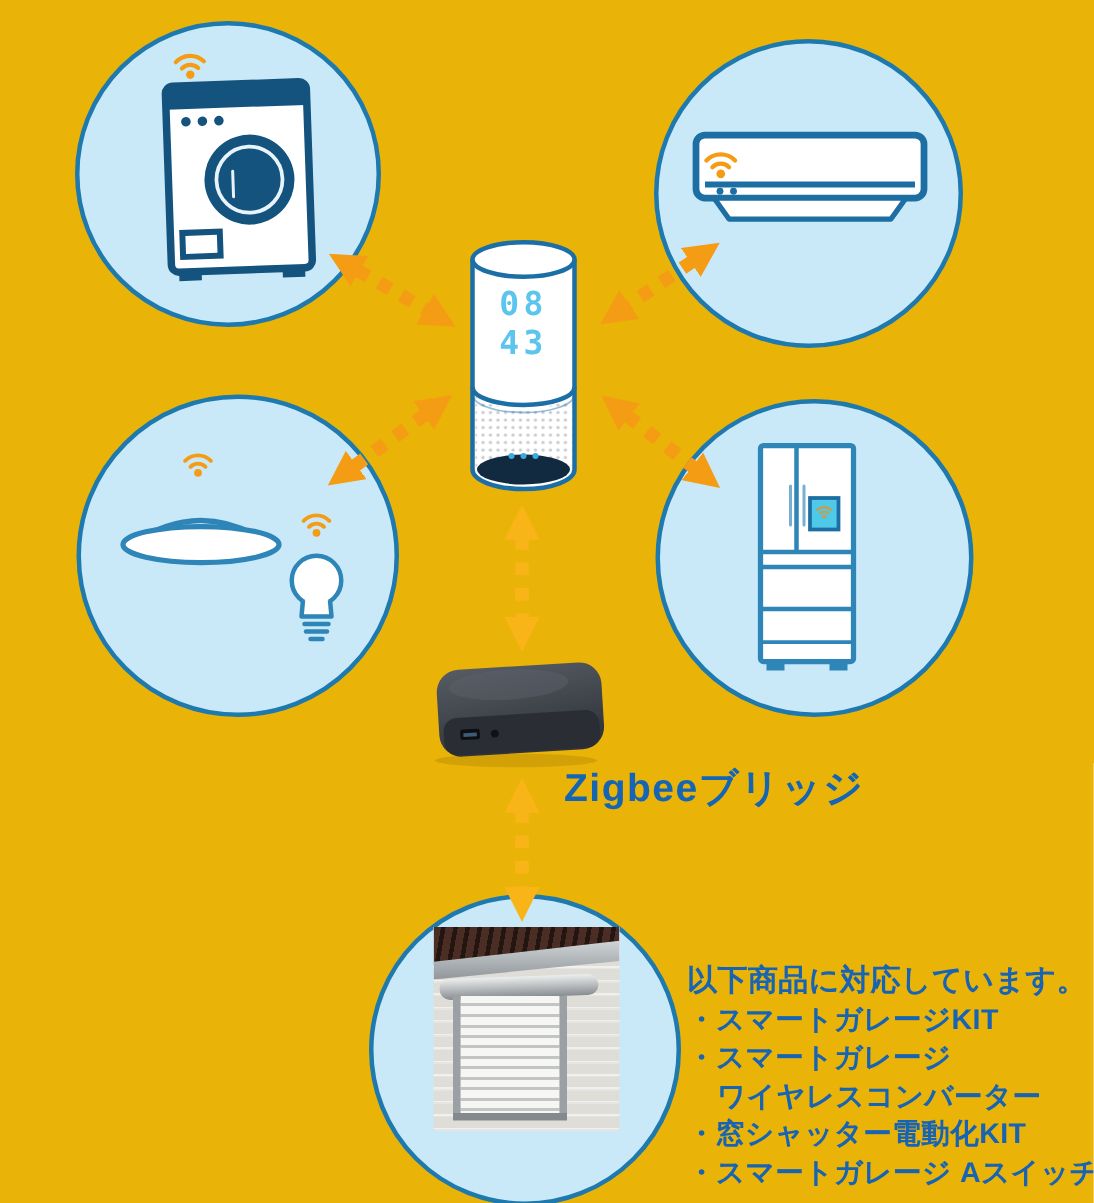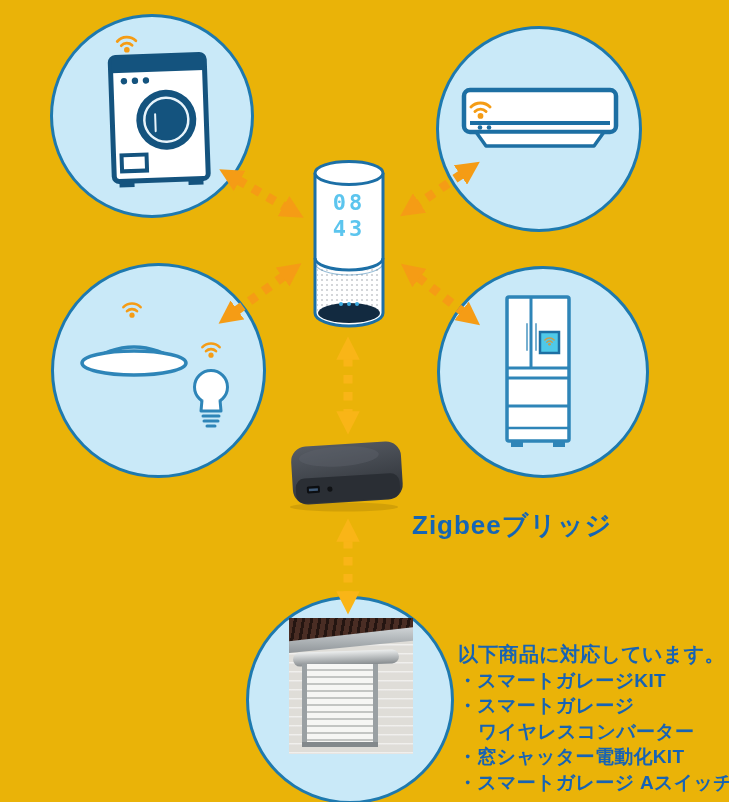--- a/index.html
+++ b/index.html
@@ -8,21 +8,21 @@
     position:relative;width:729px;height:802px;background:#eab308;overflow:hidden;
     font-family:"Liberation Sans",sans-serif;
   }
   .dev-circle{
     position:absolute;border-radius:50%;background:#C9E9F8;
     border:3px solid #1E79AE;box-sizing:border-box;
   }
   .abs{position:absolute;}
   .bridge-label{
     position:absolute;left:376px;top:508px;width:230px;
-    font-size:26px;font-weight:bold;color:#1565B5;letter-spacing:1px;white-space:nowrap;margin-left:36px;
+    font-size:26px;font-weight:bold;color:#1565B5;letter-spacing:1px;white-space:nowrap;
   }
   .compat{
     position:absolute;left:458px;top:642px;color:#1763B4;font-weight:bold;
     font-size:19px;line-height:25.5px;letter-spacing:0.3px;white-space:nowrap;
   }
   .compat .heading{font-size:20px;}
   .compat .indent{padding-left:20px;}
   .arrows{position:absolute;left:0;top:0;pointer-events:none;}
   
   .photo{

